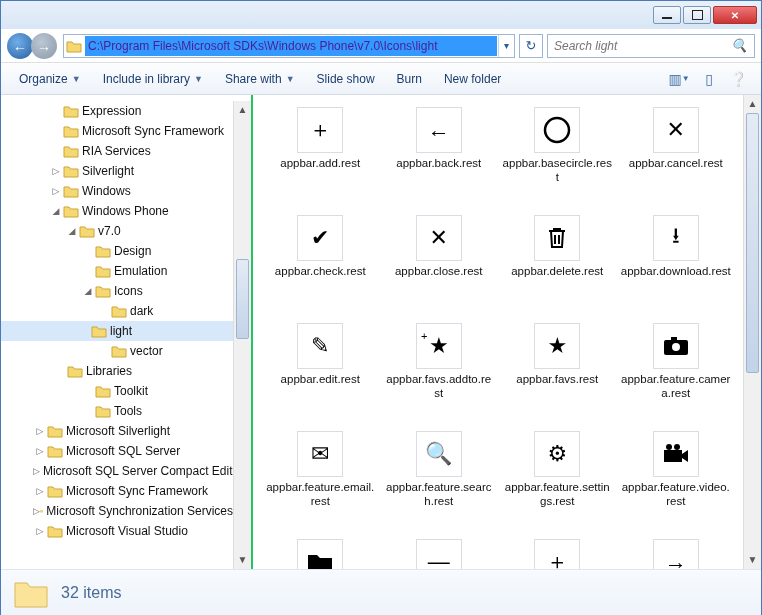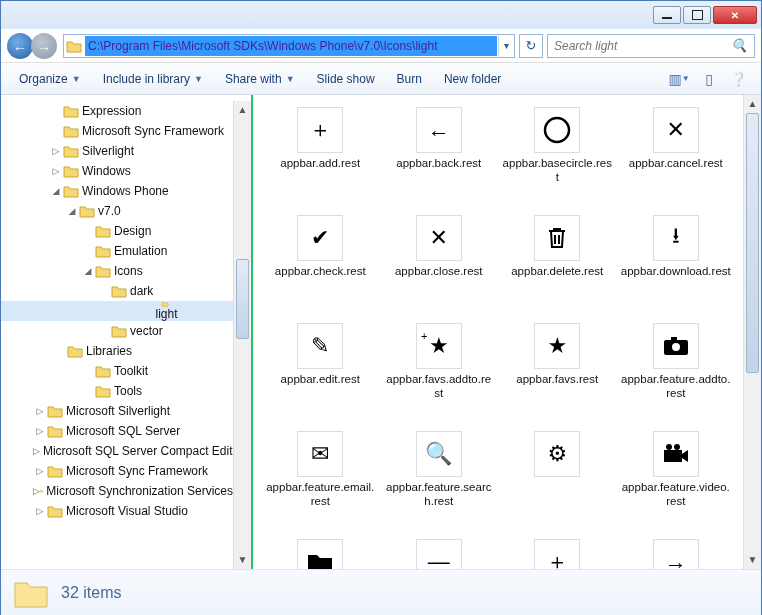--- a/index.html
+++ b/index.html
@@ -121,20 +121,27 @@
             <span class="tlabel">Expression</span>
           </li>
           <li style="padding-left: 48px;">
             <span class="tw"></span>
             <svg class="fold-svg" viewBox="0 0 16 14">
               <path d="M1 3 h5 l1.5 2 H15 v8 H1 z" fill="#f6d872" stroke="#caa638"></path>
             </svg>
             <span class="tlabel">Microsoft Sync Framework</span>
           </li>
           <li style="padding-left: 48px;">
+            <span class="tw"></span>
+            <svg class="fold-svg" viewBox="0 0 16 14">
+              <path d="M1 3 h5 l1.5 2 H15 v8 H1 z" fill="#f6d872" stroke="#caa638"></path>
+            </svg>
+            <span class="tlabel">RIA Services</span>
+          </li>
+          <li style="padding-left: 48px;">
             <span class="tw">▷</span>
             <svg class="fold-svg" viewBox="0 0 16 14">
               <path d="M1 3 h5 l1.5 2 H15 v8 H1 z" fill="#f6d872" stroke="#caa638"></path>
             </svg>
             <span class="tlabel">Silverlight</span>
           </li>
           <li style="padding-left: 48px;">
             <span class="tw">▷</span>
             <svg class="fold-svg" viewBox="0 0 16 14">
               <path d="M1 3 h5 l1.5 2 H15 v8 H1 z" fill="#f6d872" stroke="#caa638"></path>
@@ -176,21 +183,21 @@
             </svg>
             <span class="tlabel">Icons</span>
           </li>
           <li style="padding-left: 96px;">
             <span class="tw"></span>
             <svg class="fold-svg" viewBox="0 0 16 14">
               <path d="M1 3 h5 l1.5 2 H15 v8 H1 z" fill="#f6d872" stroke="#caa638"></path>
             </svg>
             <span class="tlabel">dark</span>
           </li>
-          <li class="sel" style="padding-left: 96px; flex-direction: column;">
+          <li class="sel" style="padding-left: 76px;">
             <span class="tw"></span>
             <svg class="fold-svg" viewBox="0 0 16 14">
               <path d="M1 3 h5 l1.5 2 H15 v8 H1 z" fill="#f6d872" stroke="#caa638"></path>
             </svg>
             <span class="tlabel">light</span>
           </li>
           <li style="padding-left: 96px;">
             <span class="tw"></span>
             <svg class="fold-svg" viewBox="0 0 16 14">
               <path d="M1 3 h5 l1.5 2 H15 v8 H1 z" fill="#f6d872" stroke="#caa638"></path>
@@ -342,38 +349,39 @@
               <div class="fn">appbar.favs.rest</div>
             </div>
             <div class="cell">
               <div class="thumb">
                 <svg width="26" height="20" viewBox="0 0 26 20">
                   <rect x="1" y="4" width="24" height="15" rx="2" fill="#000"></rect>
                   <circle cx="13" cy="11" r="4" fill="#fff"></circle>
                   <rect x="8" y="1" width="6" height="4" fill="#000"></rect>
                 </svg>
               </div>
-              <div class="fn">appbar.feature.addto.rest</div>
+              <div class="fn">appbar.feature.camera.rest</div>
             </div>
             <div class="cell">
               <div class="thumb">
                 <span>✉</span>
               </div>
               <div class="fn">appbar.feature.email.rest</div>
             </div>
             <div class="cell">
               <div class="thumb">
                 <span>🔍</span>
               </div>
               <div class="fn">appbar.feature.search.rest</div>
             </div>
             <div class="cell">
               <div class="thumb">
                 <span>⚙</span>
               </div>
+              <div class="fn">appbar.feature.settings.rest</div>
             </div>
             <div class="cell">
               <div class="thumb">
                 <svg width="26" height="20" viewBox="0 0 26 20">
                   <rect x="1" y="6" width="18" height="12" fill="#000"></rect>
                   <path d="M19 10l6-4v12l-6-4z" fill="#000"></path>
                   <circle cx="6" cy="3" r="3" fill="#000"></circle>
                   <circle cx="14" cy="3" r="3" fill="#000"></circle>
                 </svg>
               </div>

